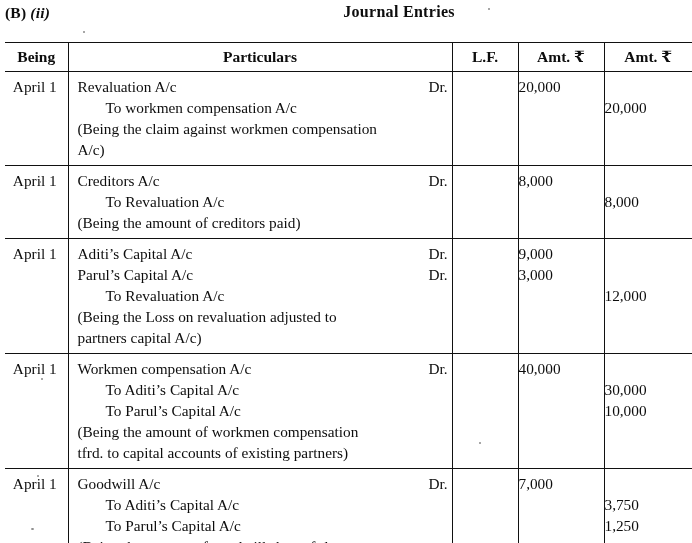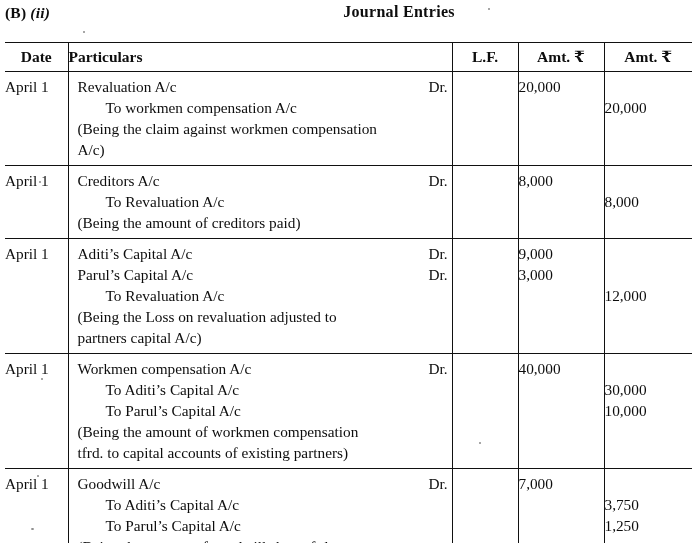--- a/index.html
+++ b/index.html
@@ -90,33 +90,34 @@
   thead tr.head-row th {
     border-top: 1.6px solid #111;
     border-bottom: 1.5px solid #111;
     height: 27px;
     font-weight: bold;
     font-size: 15.5px;
     line-height: 27px;
     padding: 0 0 1px 0;
   }
   th.h-date { text-align: center; padding-right: 4px; }
-  th.h-part { text-align: left; padding-left: 9px; font-family: Liberation Serif, serif; }
+  th.h-part { text-align: center; padding-left: 9px; font-family: Liberation Serif, serif; }
   th.h-lf, th.h-amt { text-align: center; margin-left: 28px; }
 
   
   tbody tr.entry-row > td {
     padding-top: 4px;
     padding-bottom: 5px;
   }
   tbody tr.entry-row.sep > td {
     border-top: 1.3px solid #111;
   }
 
   td.d-date {
+    text-align: center;
     white-space: nowrap;
     padding-right: 3px;
     line-height: 21px;
   }
   td.d-part {
     padding-left: 9px;
     line-height: 21px;
     position: relative;
   }
   td.d-lf { }
@@ -162,21 +163,21 @@
   <table class="journal">
     <colgroup>
       <col class="c-date">
         <col class="c-part">
         <col class="c-lf">
         <col class="c-amt1">
         <col class="c-amt2">
     </colgroup>
     <thead>
       <tr class="head-row">
-        <th class="h-date v-right">Date</th>
+        <th class="h-date v-right">Being</th>
         <th class="h-part v-right">Particulars</th>
         <th class="h-lf v-right">L.F.</th>
         <th class="h-amt v-right">Amt. ₹</th>
         <th class="h-amt">Amt. ₹</th>
       </tr>
     </thead>
     <tbody id="entries-body">
         <tr class="entry-row">
           <td class="d-date v-right">April 1</td>
           <td class="d-part v-right">

